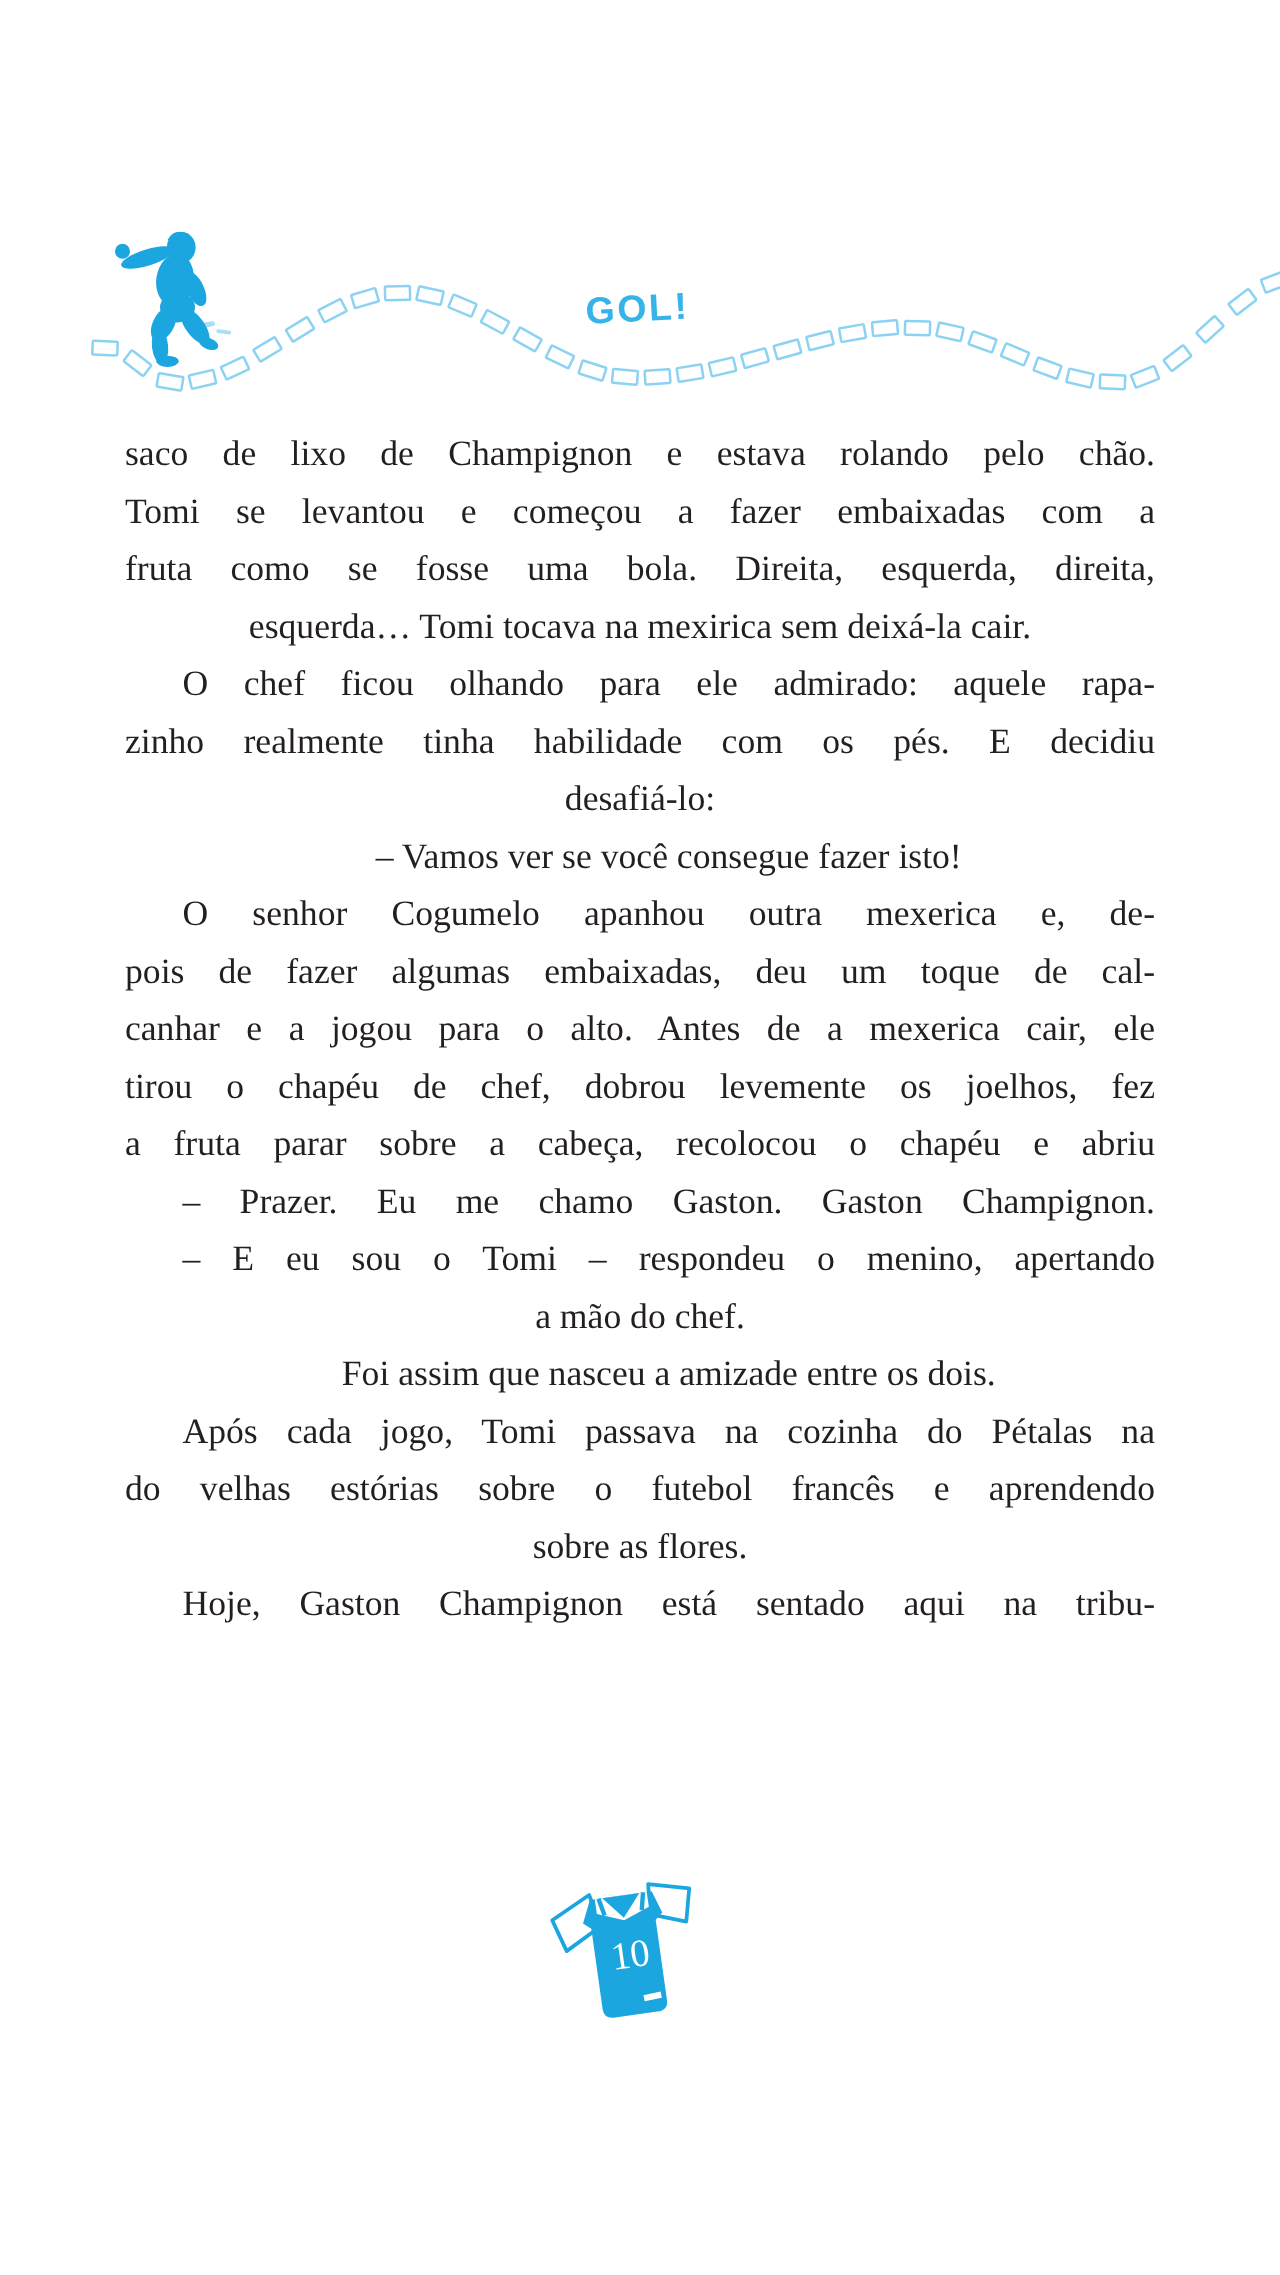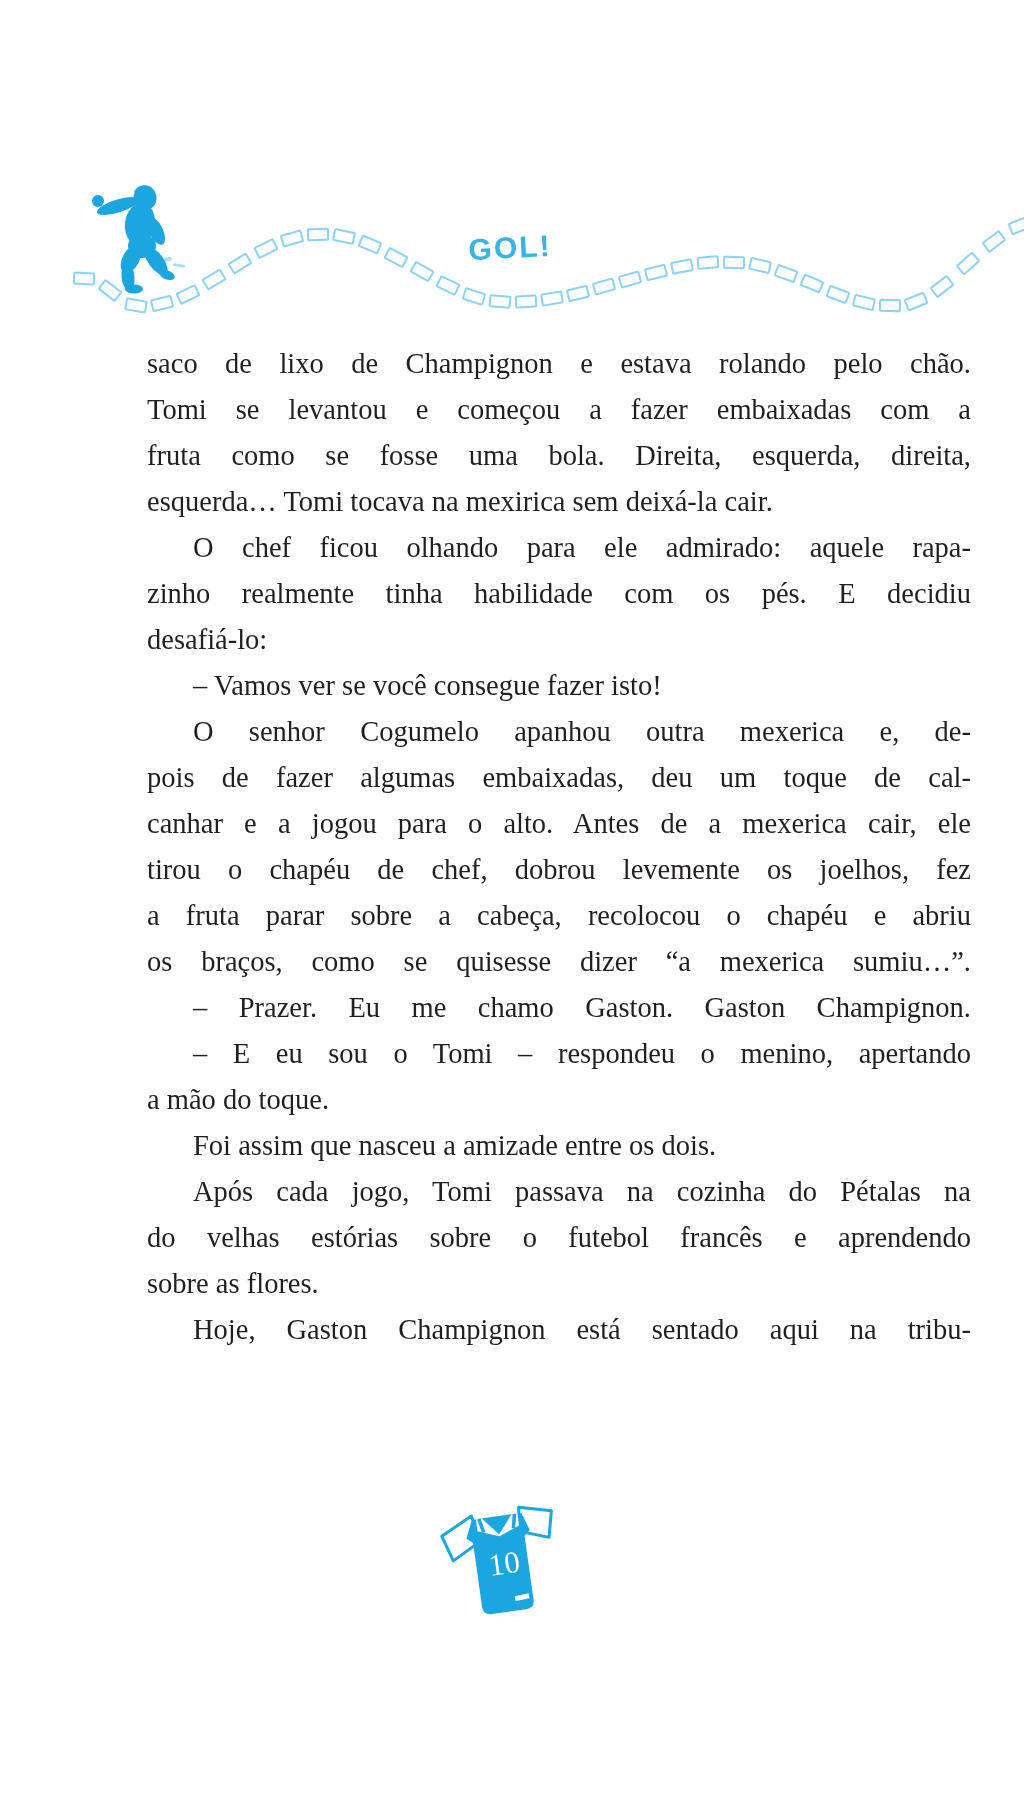--- a/index.html
+++ b/index.html
@@ -22,23 +22,23 @@
   }
   .player-icon{position:absolute;left:90px;top:184px;z-index:3;}
   .grass-mark{position:absolute;background:#A9DFF6;border-radius:3px;z-index:2;}
   .chapter-title{
     position:absolute;left:455px;top:231px;width:110px;text-align:center;
     font-family:"Liberation Sans",sans-serif;font-weight:bold;font-size:30px;
     letter-spacing:2px;color:var(--title);transform:rotate(-3deg);z-index:4;
   }
   .text-block{
     position:absolute;left:100px;top:341px;width:824px;
-    font-size:28.5px;line-height:46px;color:var(--text);margin-left:47px;
+    font-size:28.5px;line-height:46px;color:var(--text);
   }
-  .line{text-align:left;}
+  .line{text-align:center;}
   .line.just{text-align:justify;text-align-last:justify;}
   .line.indent{padding-left:46px;font-family:Liberation Serif, serif;}
   .page-footer{position:absolute;left:438px;top:1492px;width:130px;height:140px;}
   .jersey-number{font-family:"Liberation Serif",serif;}
 </style>
 </head>
 <body>
 
 <div class="page">
 
@@ -119,28 +119,27 @@
       </div>
       <div>
         <div class="line indent">– Vamos ver se você consegue fazer isto!</div>
       </div>
       <div>
         <div class="line just indent">O senhor Cogumelo apanhou outra mexerica e, de-</div>
         <div class="line just">pois de fazer algumas embaixadas, deu um toque de cal-</div>
         <div class="line just">canhar e a jogou para o alto. Antes de a mexerica cair, ele</div>
         <div class="line just">tirou o chapéu de chef, dobrou levemente os joelhos, fez</div>
         <div class="line just">a fruta parar sobre a cabeça, recolocou o chapéu e abriu</div>
-        <div class="line just">os braços, como se quisesse dizer “a mexerica sumiu…”.</div>
       </div>
       <div>
         <div class="line just indent">– Prazer. Eu me chamo Gaston. Gaston Champignon.</div>
       </div>
       <div>
         <div class="line just indent">– E eu sou o Tomi – respondeu o menino, apertando</div>
-        <div class="line">a mão do toque.</div>
+        <div class="line">a mão do chef.</div>
       </div>
       <div>
         <div class="line indent">Foi assim que nasceu a amizade entre os dois.</div>
       </div>
       <div>
         <div class="line just indent">Após cada jogo, Tomi passava na cozinha do Pétalas na</div>
         <div class="line just">do velhas estórias sobre o futebol francês e aprendendo</div>
         <div class="line">sobre as flores.</div>
       </div>
       <div>

